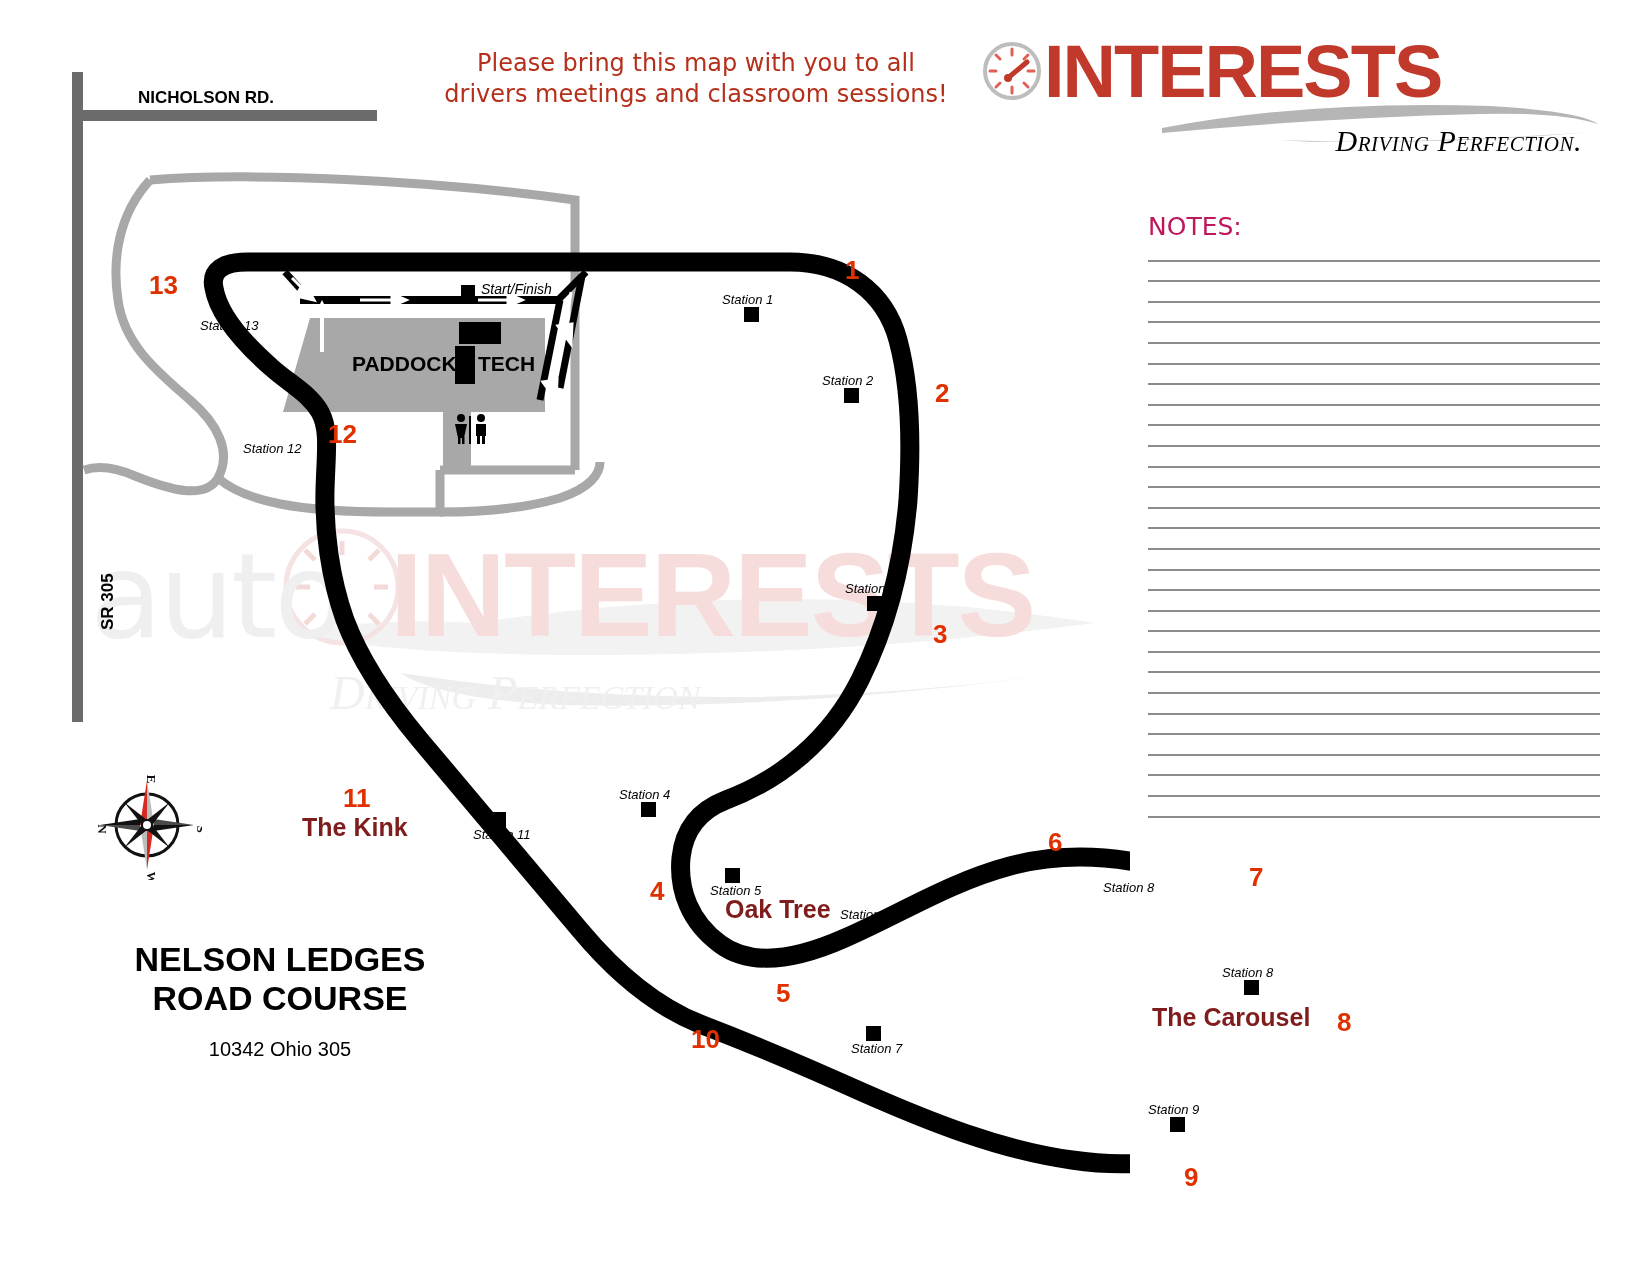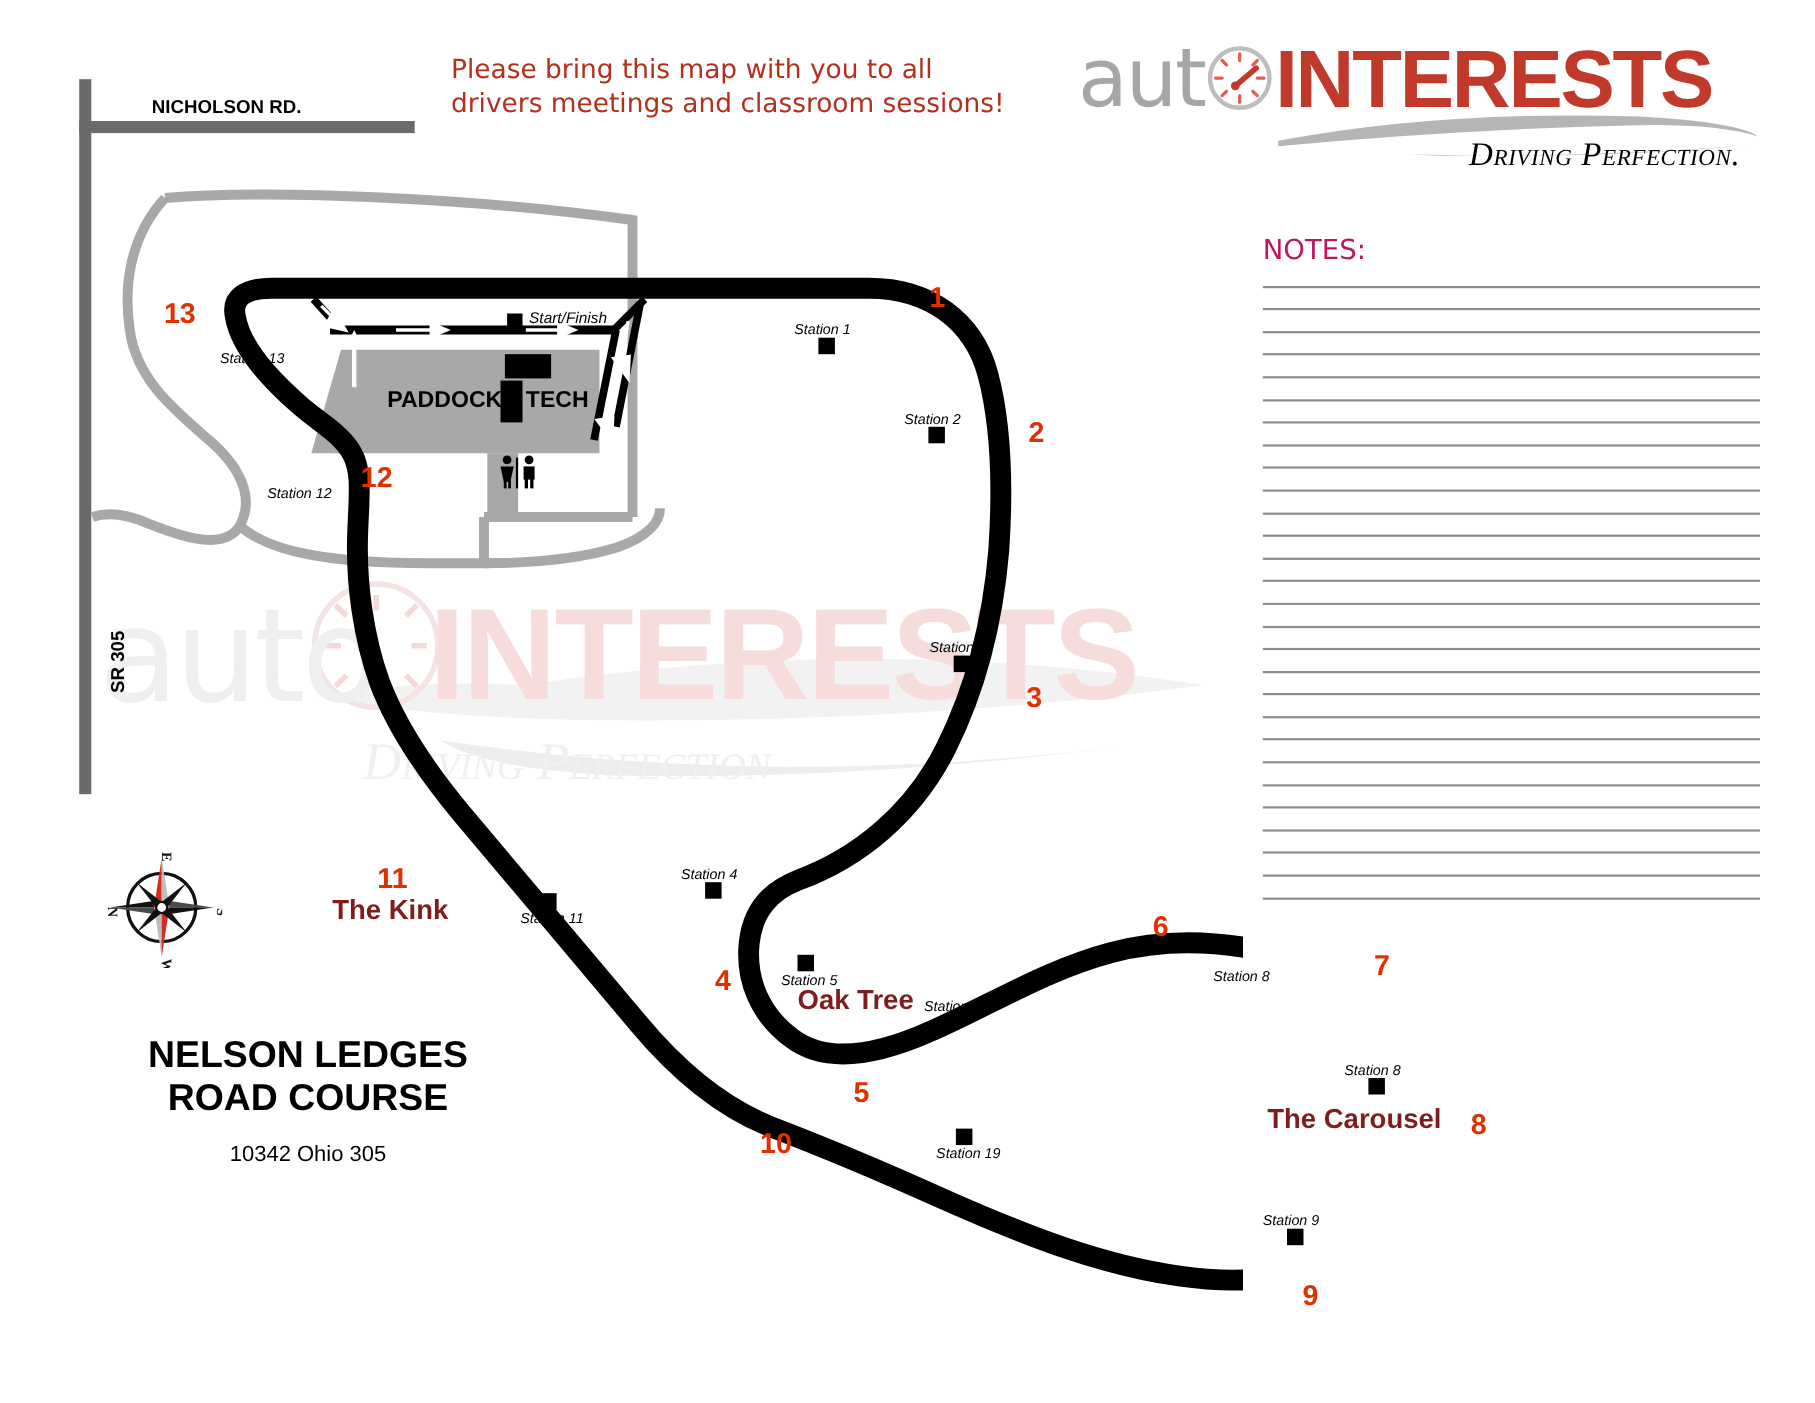--- a/index.html
+++ b/index.html
@@ -12,23 +12,24 @@
     width: 1650px;
     height: 1275px;
     background: #ffffff;
     overflow: hidden;
     font-family: "Liberation Sans", sans-serif;
   }
 
   
   #notice {
     position: absolute;
-    left: 410px;
+    left: 426px;
     top: 48px;
     width: 540px;
+    text-align: center;
     color: #b5301b;
     font-size: 24px;
     line-height: 31px;
     font-family: "DejaVu Sans", sans-serif;
   }
 
   
   #logo {
     position: absolute;
     left: 980px;
@@ -373,21 +374,20 @@
     </g>
   </svg>
 
   <div id="notice">
     <div>Please bring this map with you to all</div>
     <div>drivers meetings and classroom sessions!</div>
   </div>
 
   <div id="logo">
     <div class="logotype">
-      <span class="word-auto">aut</span>
       <span class="gauge">
         <svg width="62" height="62" viewBox="0 0 62 62">
           <circle cx="31" cy="31" r="27" fill="#ffffff" stroke="#bdbdbd" stroke-width="4"></circle>
           <g stroke="#e06055" stroke-width="3" stroke-linecap="round">
             <line x1="31" y1="9" x2="31" y2="15"></line>
             <line x1="31" y1="47" x2="31" y2="53"></line>
             <line x1="9" y1="31" x2="15" y2="31"></line>
             <line x1="47" y1="31" x2="53" y2="31"></line>
             <line x1="15" y1="15" x2="19" y2="19"></line>
             <line x1="43" y1="43" x2="47" y2="47"></line>
@@ -490,21 +490,21 @@
       <div class="station label-left" style="left: 1222px; top: 965px;">
         <span>Station 8</span>
         <span class="sq"></span>
       </div>
       <div class="station label-left" style="left: 1148px; top: 1102px;">
         <span>Station 9</span>
         <span class="sq"></span>
       </div>
       <div class="station label-right" style="left: 851px; top: 1026px;">
         <span class="sq"></span>
-        <span>Station 19</span>
+        <span>Station 7</span>
       </div>
       <div class="station label-right" style="left: 473px; top: 812px;">
         <span class="sq"></span>
         <span>Station 11</span>
       </div>
       <div class="station stacked" style="left: 243px; top: 441px;"><span class="sq"></span><span>Station 12</span></div>
       <div class="station stacked" style="left: 200px; top: 318px;"><span class="sq"></span><span>Station 13</span></div>
     </div>
 
   <div id="compass">

